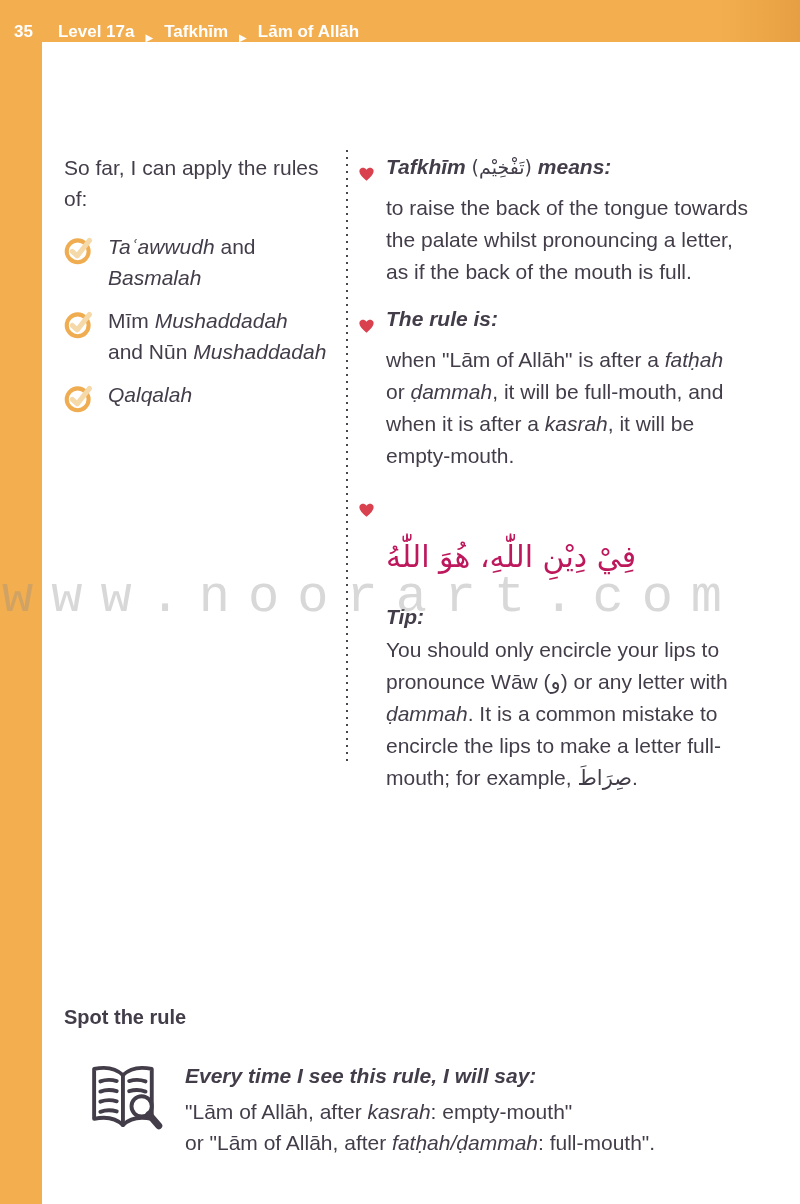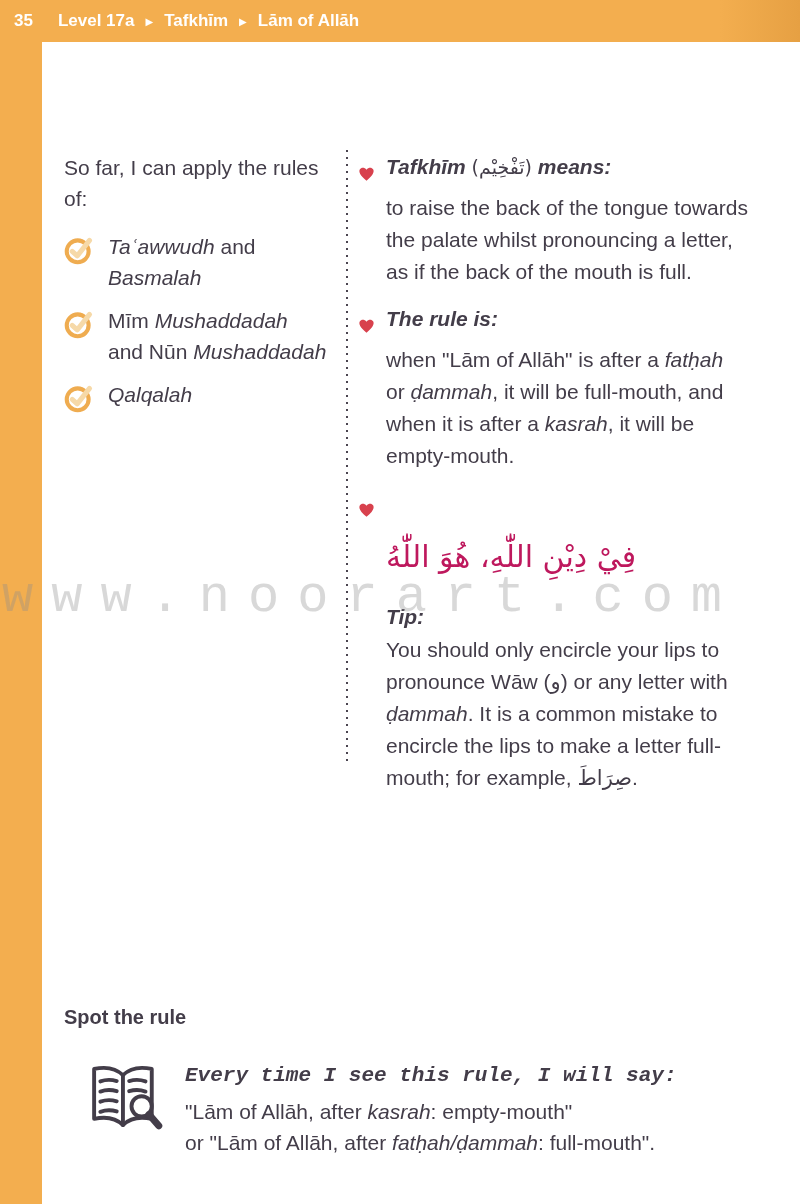--- a/index.html
+++ b/index.html
@@ -3,21 +3,21 @@
 <meta charset="utf-8">
 <style>
   * { margin:0; padding:0; box-sizing:border-box; }
   html,body { background:#ffffff; }
   body { font-family:"Liberation Sans","DejaVu Sans",sans-serif; }
   .page { position:relative; width:800px; height:1204px; background:#ffffff; overflow:hidden; }
 
   
   .header-bar { position:absolute; left:0; top:0; width:800px; height:42px;
     background:linear-gradient(90deg,#f3ae4f 0%,#f3ae4f 90%,#e6a043 100%);
-    display:flex; align-items:center; gap:11px; padding-left:14px;
+    display:flex; align-items:flex-end; gap:11px; padding-left:14px;
     color:#ffffff; font-size:17px; font-weight:bold; }
   .left-strip { position:absolute; left:0; top:42px; width:42px; height:1162px; background:#f3ae4f; }
   .crumb-arrow { font-size:10px; line-height:1; transform:translateY(1px); }
   .crumb-page { margin-right:14px; }
 
   
   .title-row { position:absolute; left:64px; top:68px; white-space:nowrap; color:#433d49; }
   .t-num { font-size:68px; color:#f6be6c; letter-spacing:1px; }
   .t-sup { font-size:35px; color:#f6be6c; vertical-align:27px; margin-left:2px; }
   .t-text { font-size:29px; font-weight:bold; vertical-align:9px; margin-left:20px; }
@@ -49,21 +49,21 @@
 
   
   .watermark { position:absolute; left:2px; top:570px; width:800px; z-index:30; pointer-events:none;
     font-family:"Liberation Mono","DejaVu Sans Mono",monospace; font-size:52px; line-height:56px;
     letter-spacing:18px; color:rgba(140,140,140,0.34); white-space:nowrap; overflow:hidden; }
 
   
   .spot-heading { position:absolute; left:64px; top:1006px; font-size:20px; font-weight:bold; color:#433d49; }
   .spot-row { position:absolute; left:84px; top:1058px; display:flex; gap:20px; color:#433d49; }
   .spot-text { font-size:21px; line-height:31px; padding-top:2px; }
-  .spot-lead { font-weight:bold; font-style:italic; margin-bottom:5px;font-family:Liberation Mono, monospace; }
+  .spot-lead { font-weight:bold; font-style:italic; margin-bottom:5px; }
 </style>
 </head>
 <body>
 
 <div class="page">
 
   <div class="header-bar">
     <span class="crumb-page">35</span>
     <span>Level 17a</span>
     <span class="crumb-arrow">▶</span>

